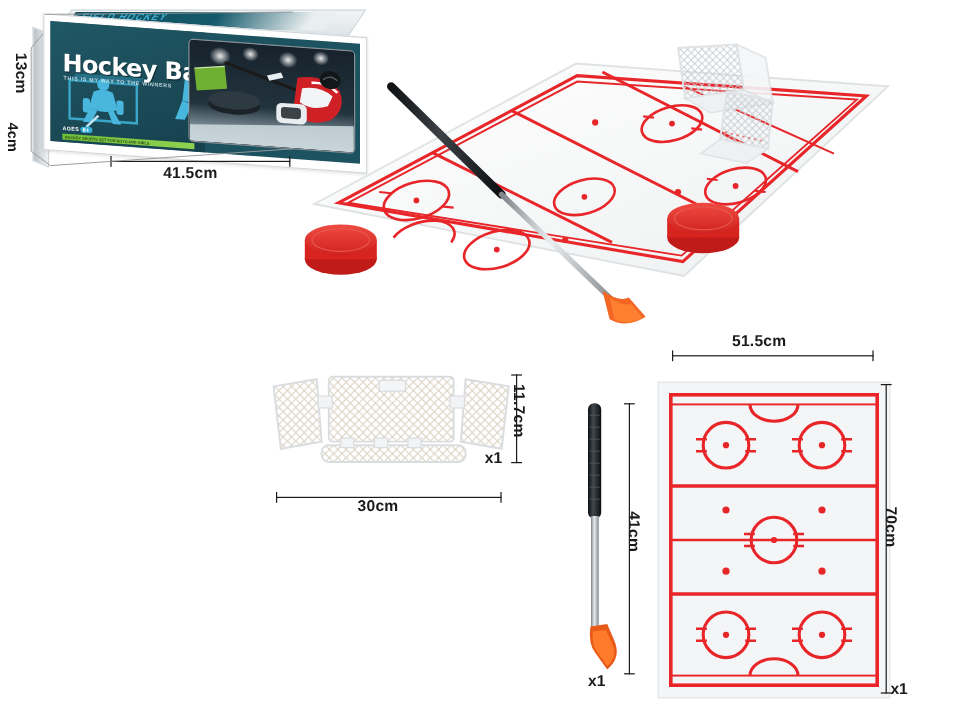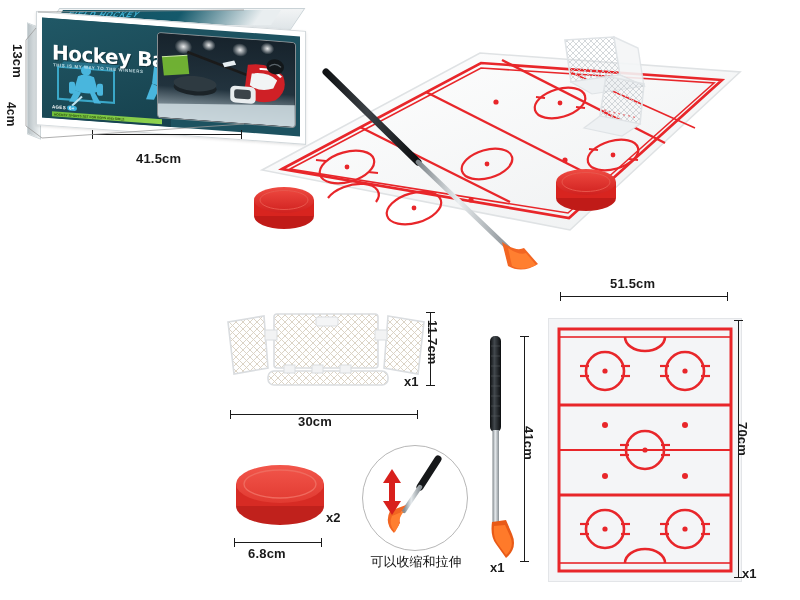--- a/index.html
+++ b/index.html
@@ -238,21 +238,21 @@
               <rect x="78" y="60" width="17" height="11" rx="3" fill="#3b4349"></rect>
 
               <path d="M0 84 L140 74 L140 100 L0 100 Z" fill="#c9d6dc" opacity=".9"></path>
             </svg>
           </div>
         </div>
       </div>
     </div>
 
     <div class="dim-h" style="left:78px; top:128px; width:150px;"></div>
-    <div class="dim-label abs" style="left:122px; top:130px;margin-top:15px;">41.5cm</div>
+    <div class="dim-label abs" style="left:122px; top:130px;">41.5cm</div>
 
     <div class="dim-label abs rot90" style="left:11px; top:38px;">13cm</div>
     <div class="dim-label small abs rot90" style="left:4px; top:96px;">4cm</div>
 
     <svg class="abs" style="left:-6px;top:-4px;" width="250" height="146" viewBox="0 0 250 146">
       <g stroke="#9a9a9a" stroke-width=".8" fill="none">
         <path d="M28 26 L18 38"></path>
         <path d="M18 38 L18 124"></path>
         <path d="M18 124 L34 136"></path>
         <path d="M34 136 L236 122"></path>
@@ -389,64 +389,21 @@
 
     <div class="dim-v" style="left:208px; top:4px; height:74px;"></div>
     <div class="dim-label abs rot90" style="left:218px; top:12px;">11.7cm</div>
 
     <div class="dim-h" style="left:8px; top:106px; width:188px;"></div>
     <div class="dim-label abs" style="left:76px; top:106px;">30cm</div>
 
     <div class="qty abs" style="left:182px; top:66px;">x1</div>
   </div>
 
-  <div class="abs" id="part-puck">
-    <svg width="110" height="70" viewBox="0 0 110 70">
-      <defs>
-        <linearGradient id="puckG2" x1="0" y1="0" x2="0" y2="1">
-          <stop offset="0%" stop-color="#f2564b"></stop>
-          <stop offset="100%" stop-color="#e13a31"></stop>
-        </linearGradient>
-      </defs>
-      <ellipse cx="52" cy="44" rx="44" ry="19" fill="#c0211c"></ellipse>
-      <rect x="8" y="22" width="88" height="22" fill="#d72b24"></rect>
-      <ellipse cx="52" cy="22" rx="44" ry="19" fill="url(#puckG2)"></ellipse>
-      <ellipse cx="52" cy="22" rx="36" ry="14" fill="none" stroke="#ef6a5e" stroke-width="1.4"></ellipse>
-    </svg>
-
-    <div class="qty abs" style="left:98px; top:48px;">x2</div>
-
-    <div class="dim-h" style="left:6px; top:80px; width:88px;"></div>
-    <div class="dim-label abs" style="left:20px; top:84px;">6.8cm</div>
-  </div>
-
-  <div class="abs" id="part-stick-inset">
-    <div class="inset-circle"></div>
-    <svg class="abs" style="left:0;top:0;" width="104" height="104" viewBox="0 0 104 104">
-      <defs>
-        <linearGradient id="shaftG2" x1="0" y1="0" x2="1" y2="0">
-          <stop offset="0%" stop-color="#828a8f"></stop>
-          <stop offset="45%" stop-color="#e4e9ec"></stop>
-          <stop offset="100%" stop-color="#8d959a"></stop>
-        </linearGradient>
-      </defs>
-
-      <line x1="76" y1="14" x2="58" y2="42" stroke="#16181a" stroke-width="7" stroke-linecap="round"></line>
-      <line x1="58" y1="42" x2="42" y2="66" stroke="url(#shaftG2)" stroke-width="4.4" stroke-linecap="round"></line>
-      <path d="M44 60 q-8 10 -6 18 l-6 10 q-10 -10 -4 -22 z" fill="#f26522"></path>
-      <path d="M42 66 q-6 8 -5 14 l-4 7 q-7 -8 -3 -16 z" fill="#ff7f30"></path>
-
-      <g fill="#d8201c">
-        <rect x="27" y="34" width="6" height="26" rx="2"></rect>
-        <path d="M30 24 L39 38 L21 38 Z"></path>
-        <path d="M30 70 L39 56 L21 56 Z"></path>
-      </g>
-    </svg>
-    <div class="cn-caption">可以收缩和拉伸</div>
-  </div>
+
 
   <div class="abs" id="part-stick">
     <svg width="46" height="232" viewBox="0 0 46 232">
       <defs>
         <linearGradient id="gripG3" x1="0" y1="0" x2="1" y2="0">
           <stop offset="0%" stop-color="#0d0f11"></stop>
           <stop offset="40%" stop-color="#42484d"></stop>
           <stop offset="100%" stop-color="#0a0c0e"></stop>
         </linearGradient>
         <linearGradient id="shaftG3" x1="0" y1="0" x2="1" y2="0">

